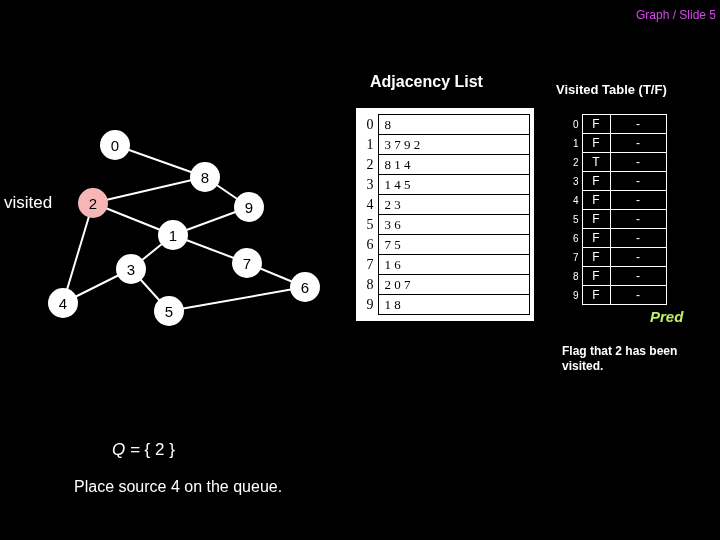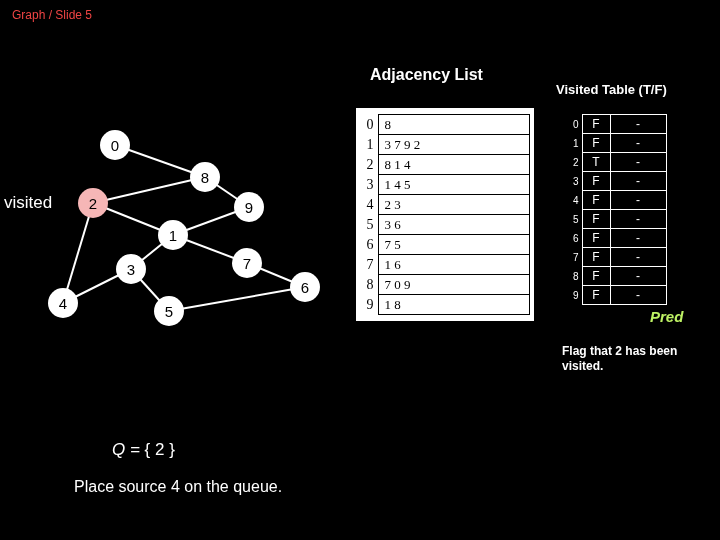--- a/index.html
+++ b/index.html
@@ -7,27 +7,28 @@
     width: 720px;
     height: 540px;
     background: #000;
     color: #fff;
     font-family: Arial, sans-serif;
     position: relative;
     overflow: hidden;
   }
   .header {
     font-size: 12px;
-    color: #ef4444;
-    padding: 8px 12px;
+    color: #d946ef;
+    padding: 8px 4px;
+    text-align: right;
   }
   .adj-title {
     position: absolute;
     left: 370px;
-    top: 66px;
+    top: 73px;
     font-size: 16px;
     font-weight: bold;
   }
   .visited-title {
     position: absolute;
     left: 556px;
     top: 82px;
     font-size: 13px;
     font-weight: bold;
   }
@@ -175,21 +176,21 @@
     <tr>
           <td class="idx">6</td>
           <td class="box">7   5</td>
         </tr>
     <tr>
           <td class="idx">7</td>
           <td class="box">1   6</td>
         </tr>
     <tr>
           <td class="idx">8</td>
-          <td class="box">7   0   9</td>
+          <td class="box">2   0   7</td>
         </tr>
     <tr>
           <td class="idx">9</td>
           <td class="box">1   8</td>
         </tr>
   </tbody>
     </table>
 </div>
 
 <table class="visited-table">

